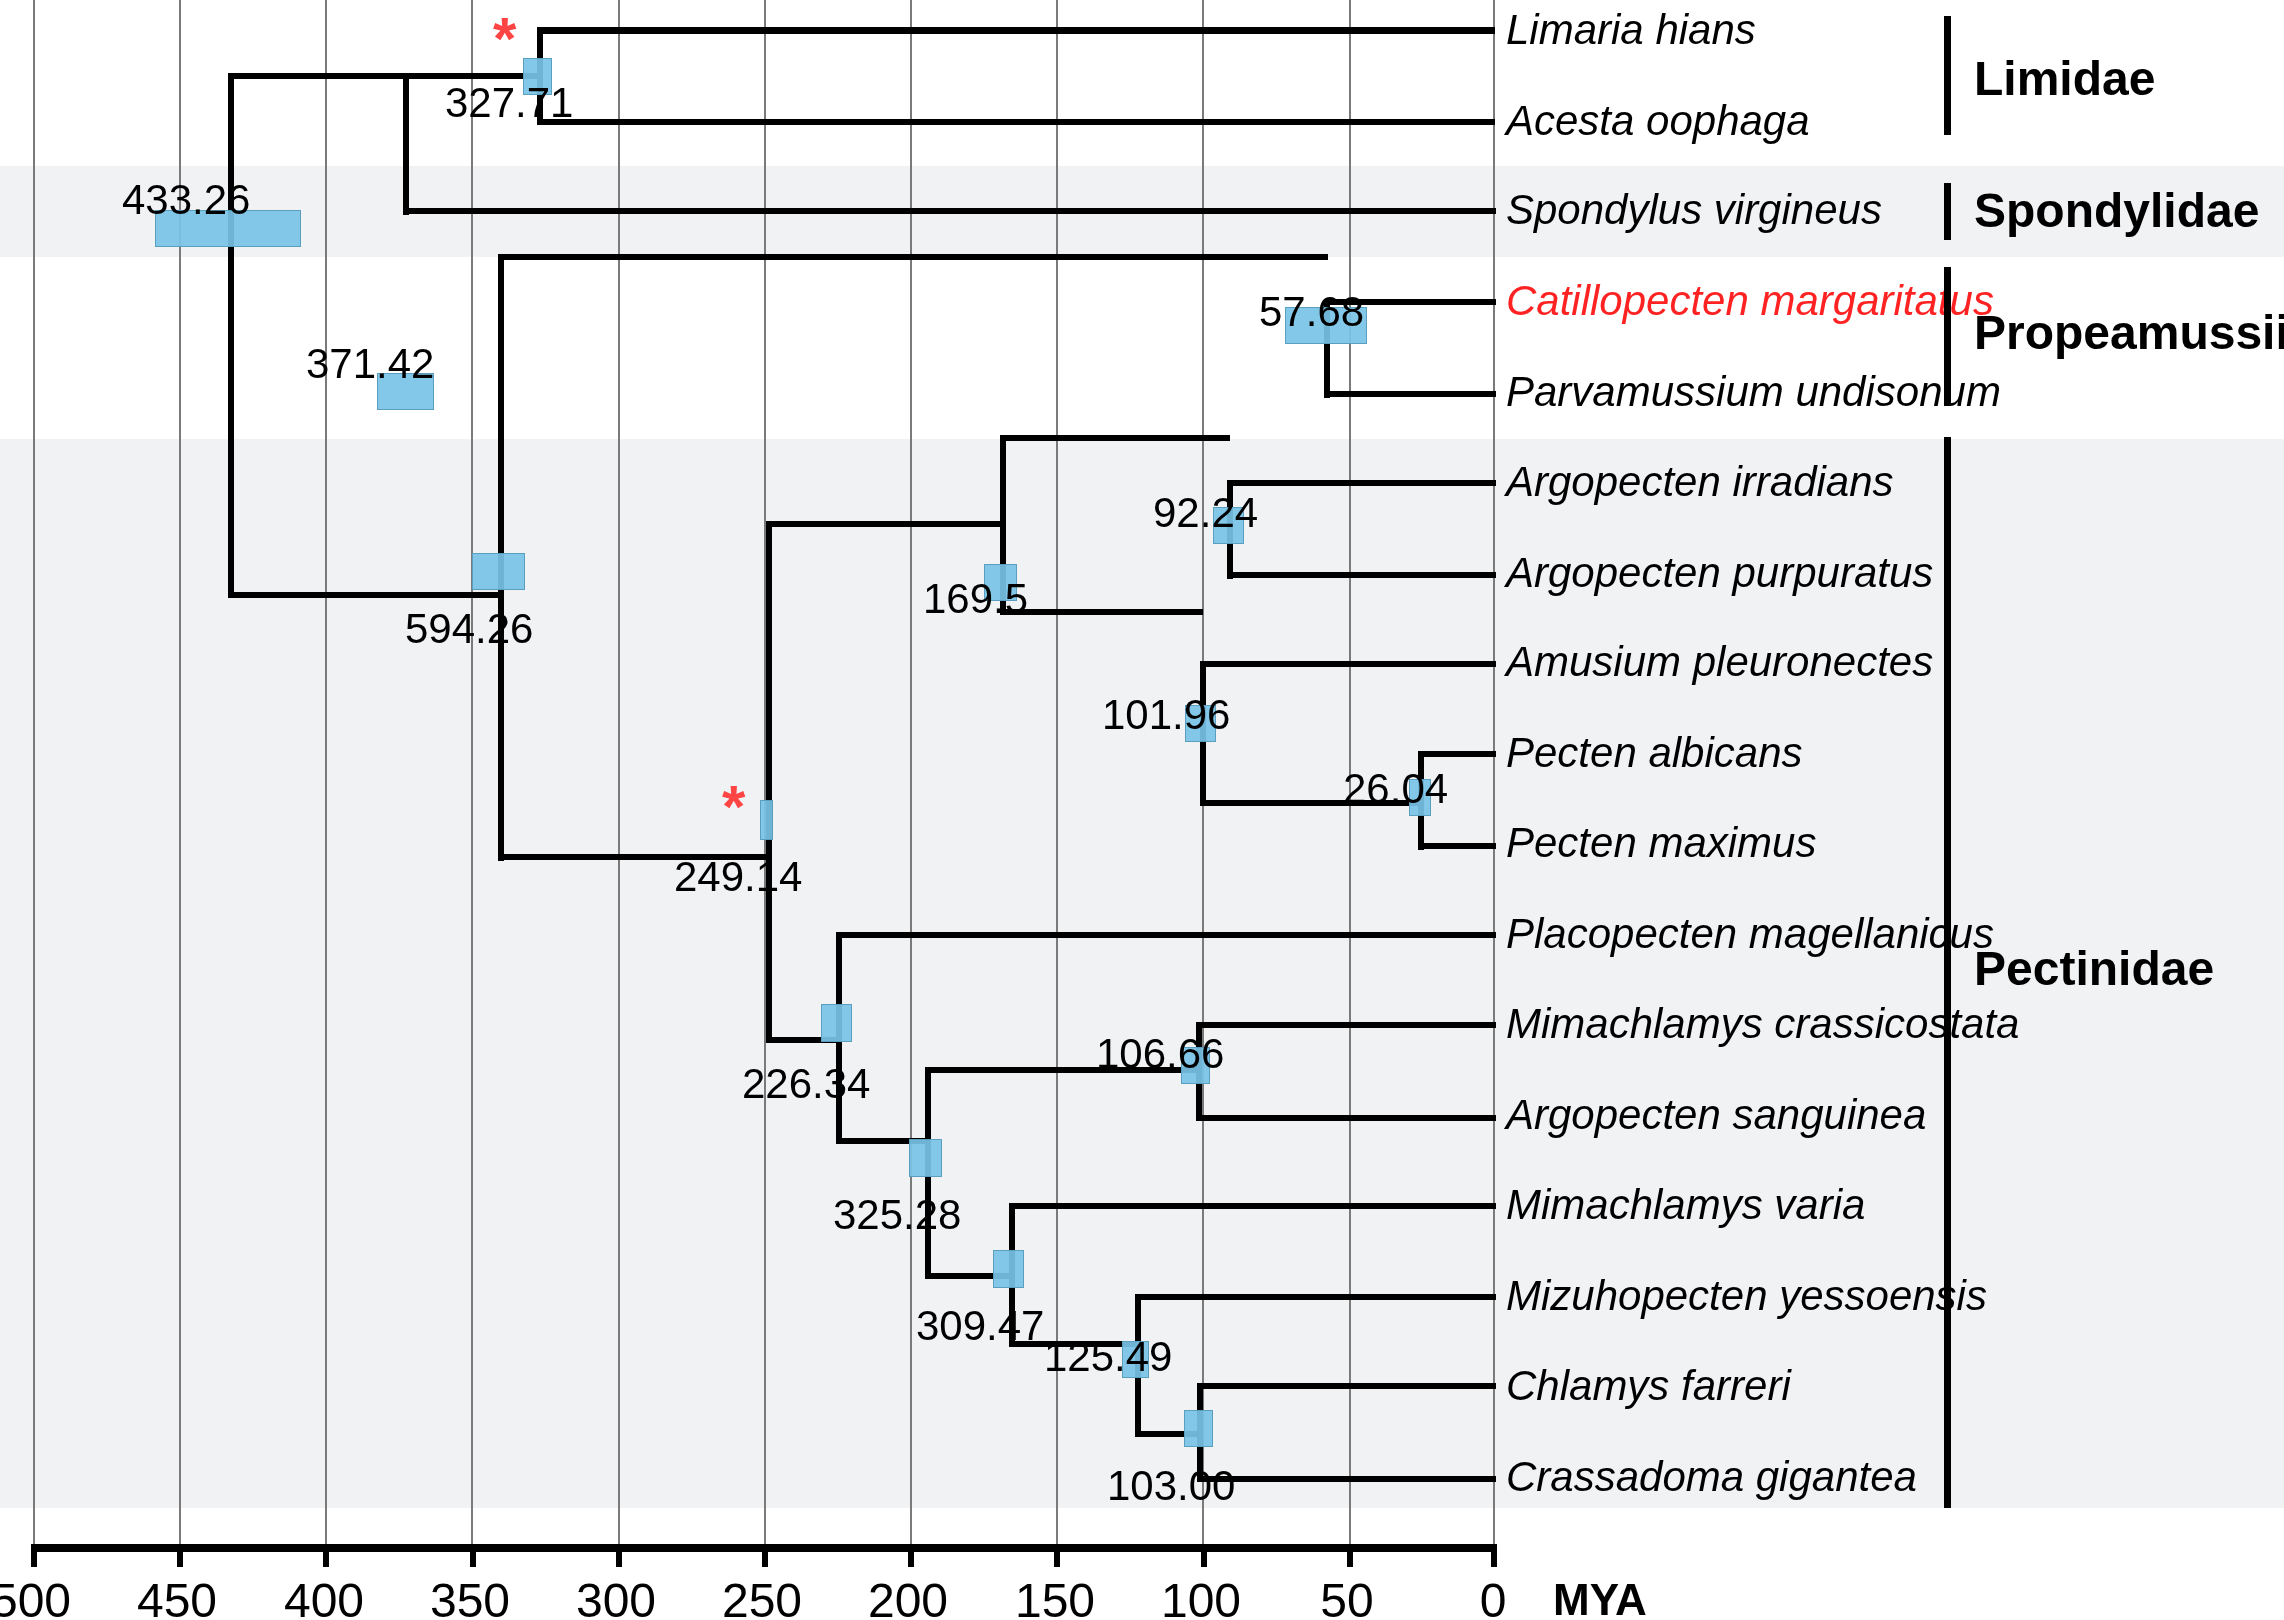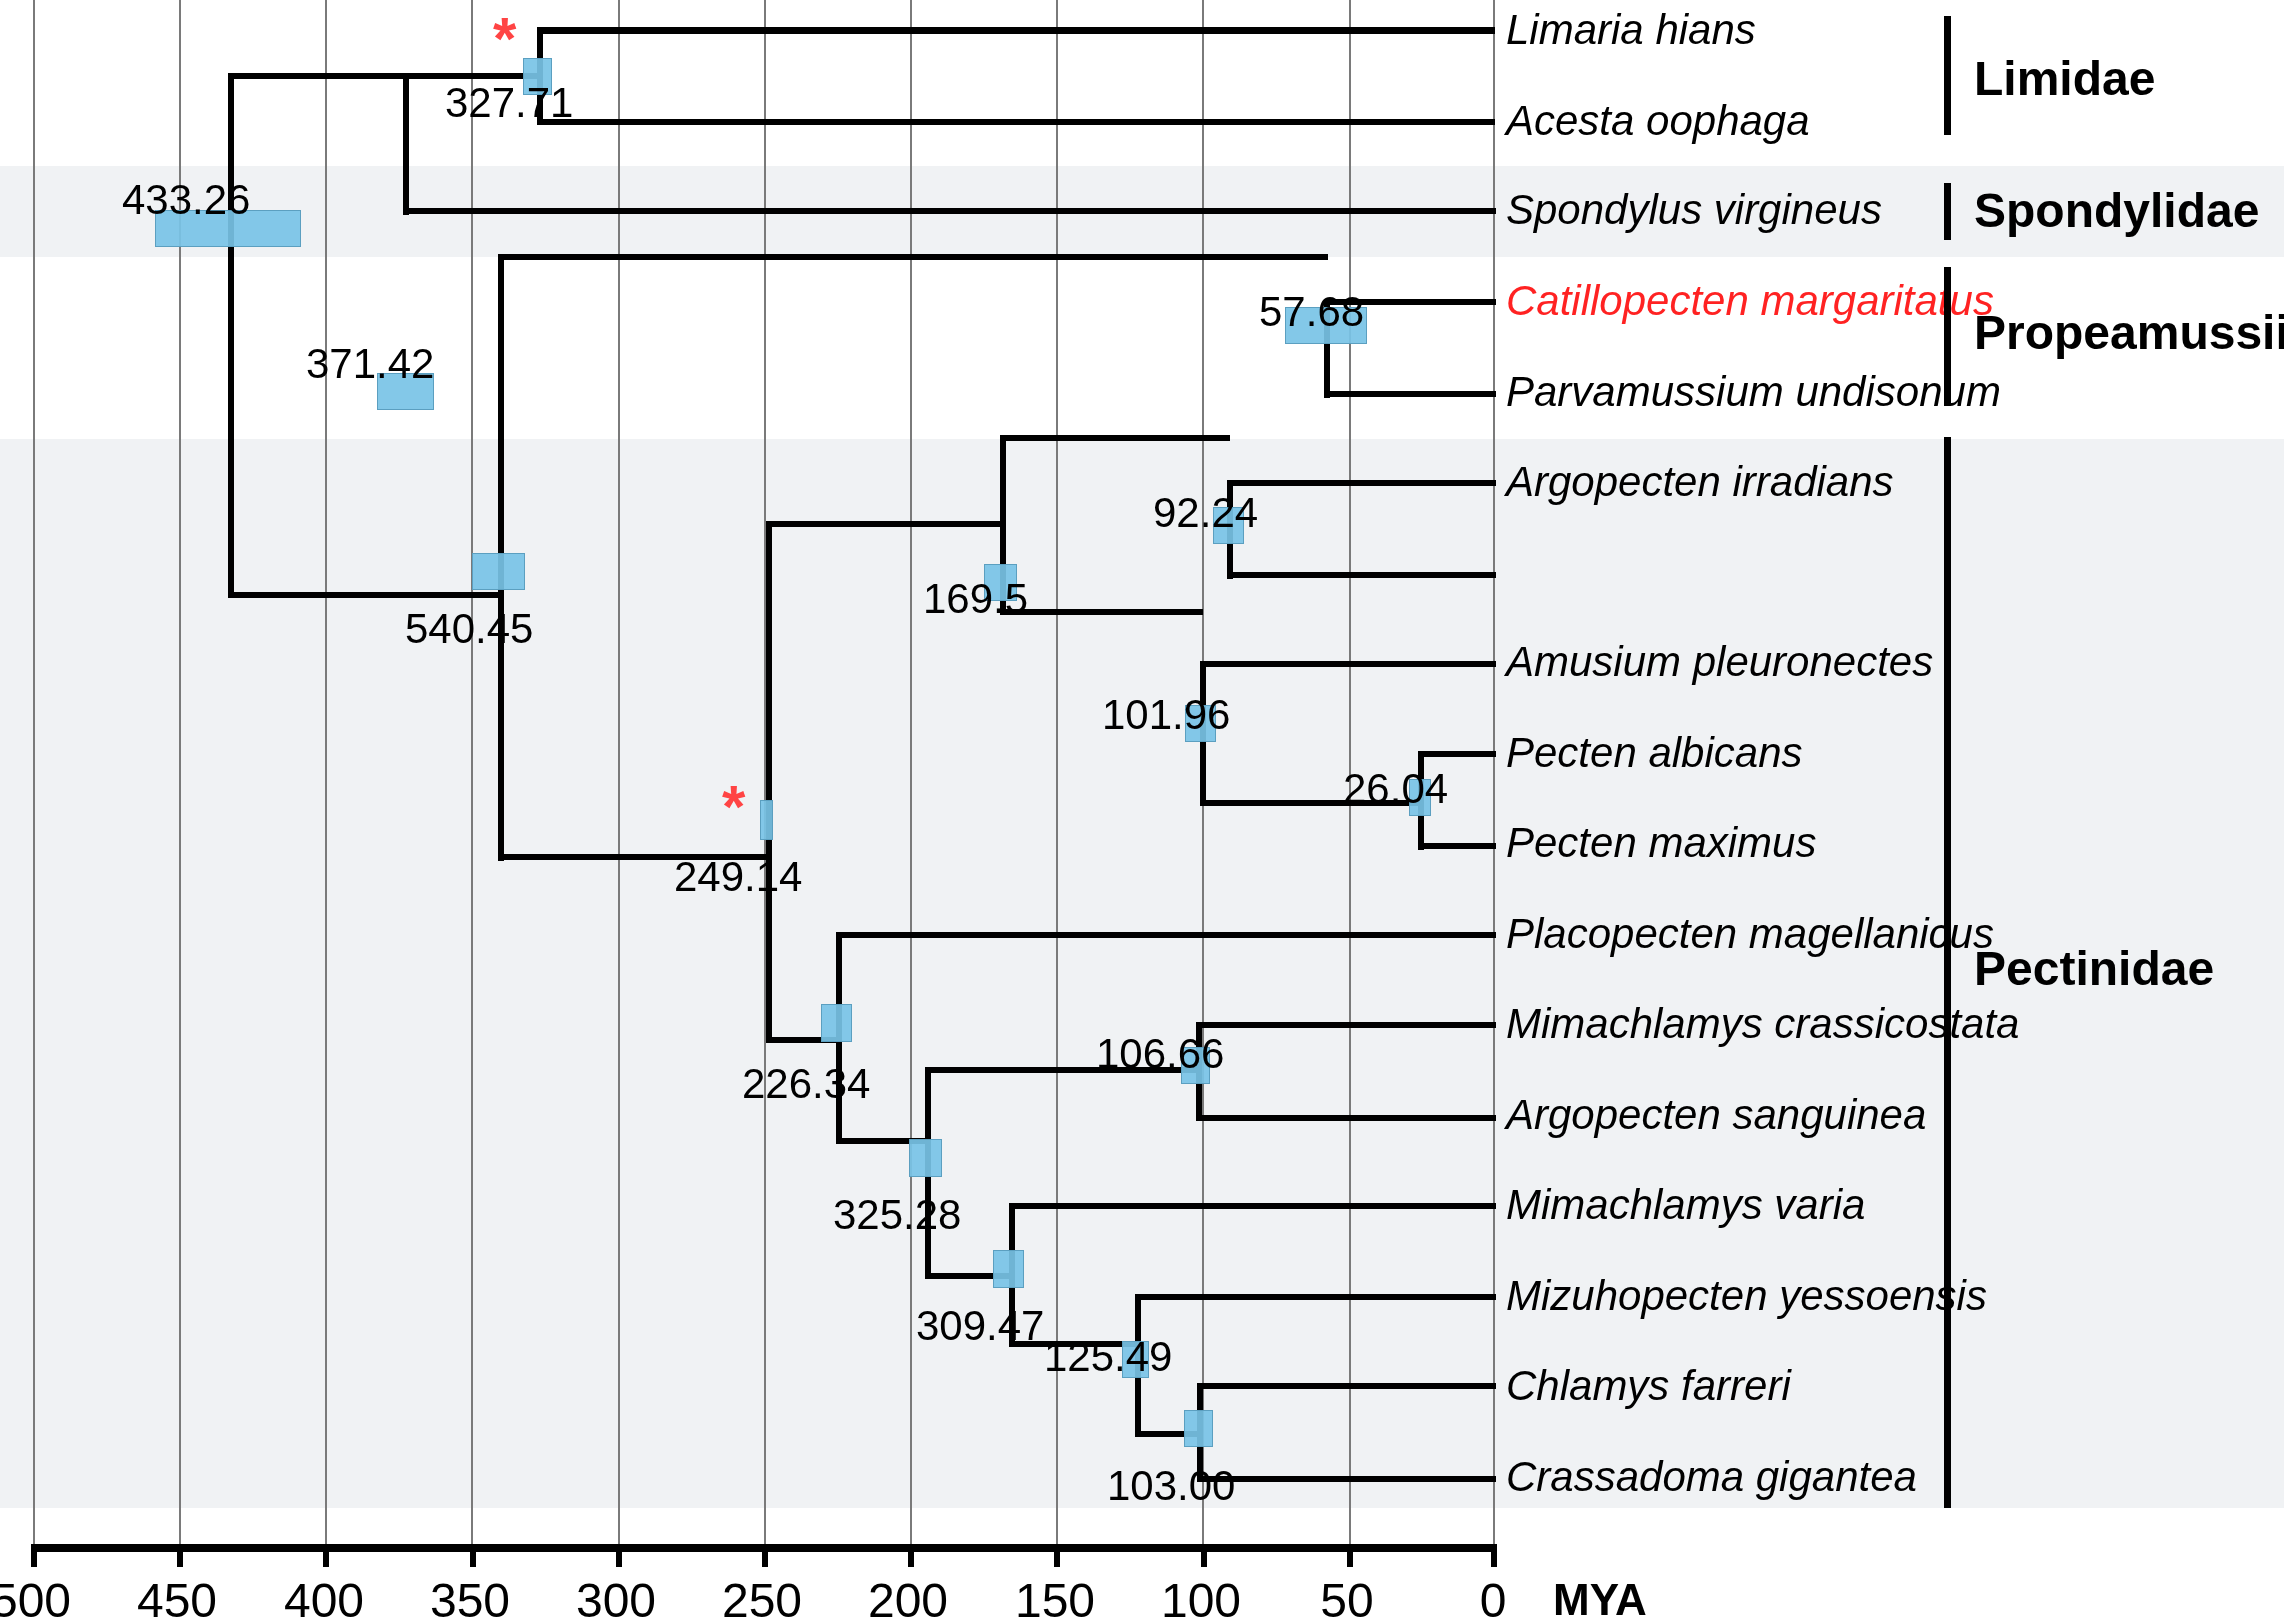--- a/index.html
+++ b/index.html
@@ -208,40 +208,41 @@
   <div class="hpd" style="left:993px; top:1250px;width:31px;  height:38px;"></div>
   <div class="hpd" style="left:1122px; top:1341px;width:27.4px;  height:37px;"></div>
   <div class="hpd" style="left:1184px; top:1410px;width:29px;  height:37px;"></div>
 
   <div class="star" style="left:493px; top:9.1px;">*</div>
   <div class="star" style="left:722px; top:777px;">*</div>
 
   <div class="nodelabel" style="left:122px;  top:179px;">433.26</div>
   <div class="nodelabel" style="left:445px;  top:82px;">327.71</div>
   <div class="nodelabel" style="left:306px;  top:343px;">371.42</div>
-  <div class="nodelabel" style="left:405px;  top:608px;">540.45</div>
+  <div class="nodelabel" style="left:405px;  top:608px;">594.26</div>
   <div class="nodelabel" style="left:1259px; top:291px;">57.68</div>
   <div class="nodelabel" style="left:674px;  top:856px;">249.14</div>
   <div class="nodelabel" style="left:923px; top:578px;">169.5</div>
   <div class="nodelabel" style="left:1153px; top:492px;">92.24</div>
   <div class="nodelabel" style="left:1102px; top:694px;">101.96</div>
   <div class="nodelabel" style="left:1343px; top:768px;">26.04</div>
   <div class="nodelabel" style="left:742px;  top:1063px;">226.34</div>
   <div class="nodelabel" style="left:833px;  top:1194px;">325.28</div>
   <div class="nodelabel" style="left:1096px; top:1033px;">106.66</div>
   <div class="nodelabel" style="left:916px; top:1305px;">309.47</div>
   <div class="nodelabel" style="left:1044px; top:1336px;">125.49</div>
   <div class="nodelabel" style="left:1107px; top:1465px;">103.00</div>
 
   <div class="taxon" style="left:1506px; top:9.1px;">Limaria hians</div>
   <div class="taxon" style="left:1506px; top:100px;">Acesta oophaga</div>
   <div class="taxon" style="left:1506px; top:189px;">Spondylus virgineus</div>
   <div class="taxon highlight" style="left:1506px; top:280px;">Catillopecten margaritatus</div>
   <div class="taxon" style="left:1506px; top:371px;">Parvamussium undisonum</div>
   <div class="taxon" style="left:1506px; top:461px;">Argopecten irradians</div>
+  <div class="taxon" style="left:1506px; top:552px;">Argopecten purpuratus</div>
   <div class="taxon" style="left:1506px; top:641px;">Amusium pleuronectes</div>
   <div class="taxon" style="left:1506px; top:732px;">Pecten albicans</div>
   <div class="taxon" style="left:1506px; top:822px;">Pecten maximus</div>
   <div class="taxon" style="left:1506px; top:913px;">Placopecten magellanicus</div>
   <div class="taxon" style="left:1506px; top:1003px;">Mimachlamys crassicostata</div>
   <div class="taxon" style="left:1506px; top:1094px;">Argopecten sanguinea</div>
   <div class="taxon" style="left:1506px; top:1184px;text-align:right;">Mimachlamys varia</div>
   <div class="taxon" style="left:1506px; top:1275px;">Mizuhopecten yessoensis</div>
   <div class="taxon" style="left:1506px; top:1365px;">Chlamys farreri</div>
   <div class="taxon" style="left:1506px; top:1456px;font-style:italic;">Crassadoma gigantea</div>

